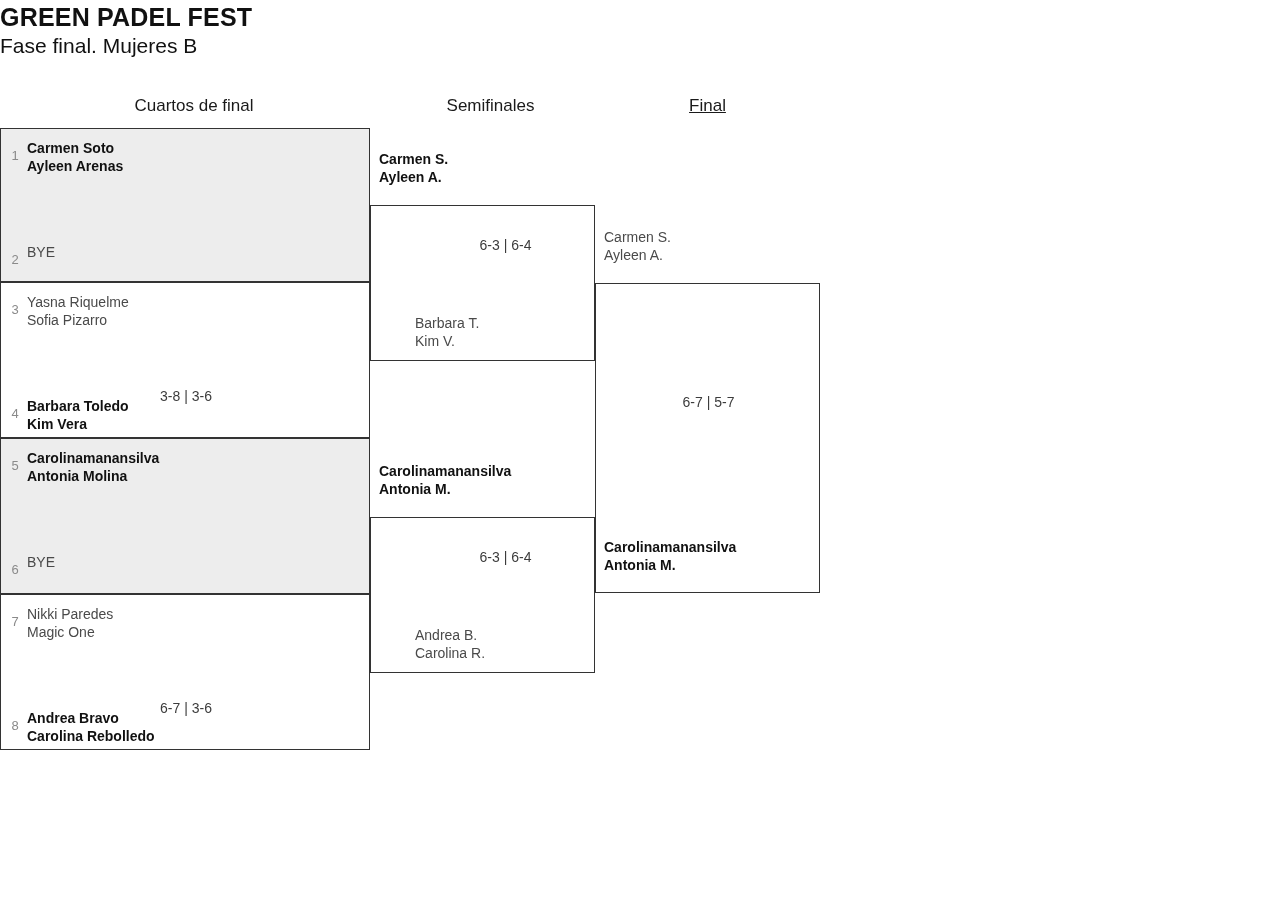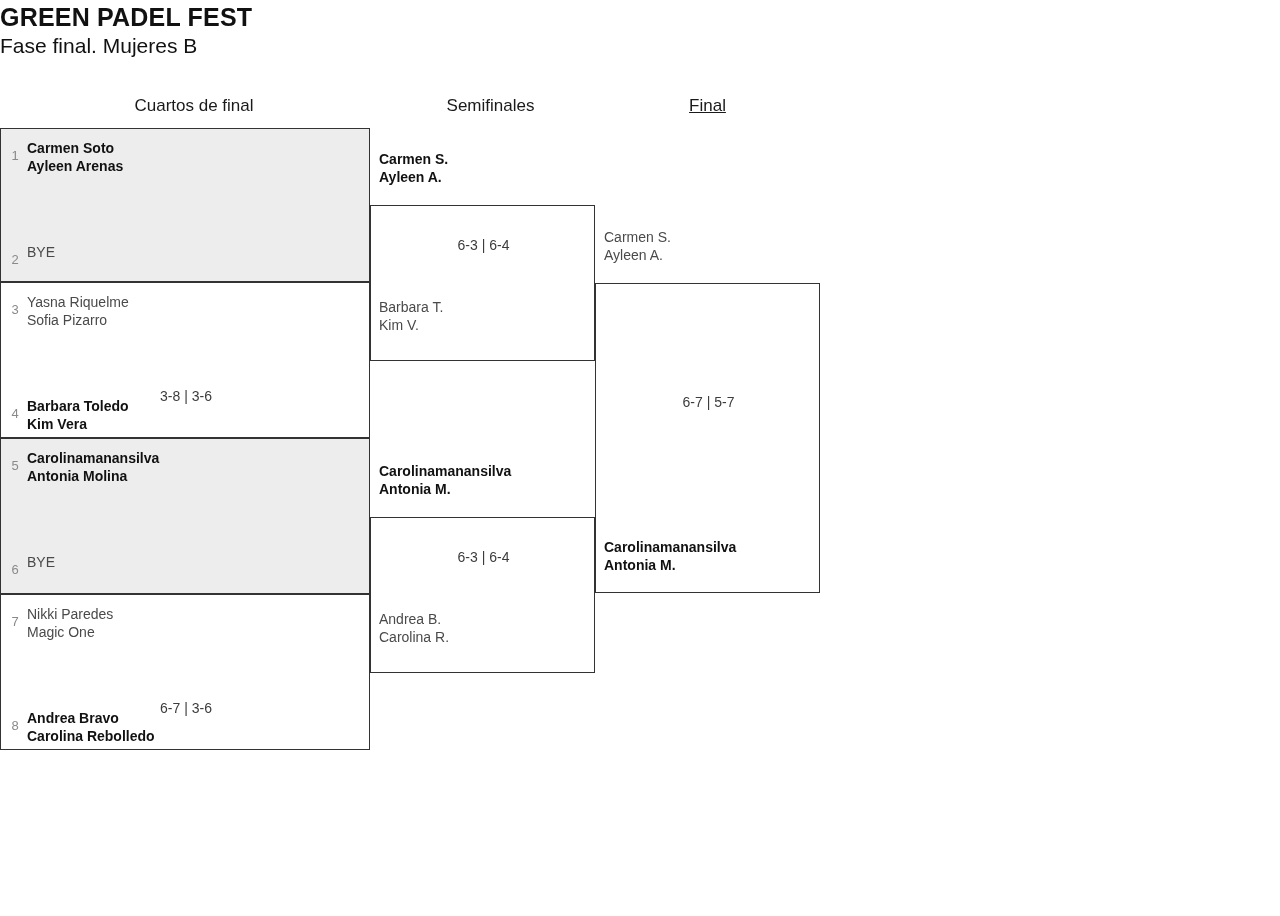--- a/index.html
+++ b/index.html
@@ -137,22 +137,22 @@
   .qf .seed-top    { top: 19px; }
   .qf .seed-bottom { top: 123px; }
   .qf .score       { left: 0; width: 370px; top: 105px; }
 
   
   .sf { left: 370px; width: 225px; }
   .sf-1 { top: 205px; height: 156px; }
   .sf-2 { top: 517px; height: 156px; }
   .sf .team { left: 8px; }
   .sf .team-top    { top: -56px; }
-  .sf .team-bottom { top: 92px; }
-  .sf .score       { left: 0; width: 225px; top: 31px; }
+  .sf .team-bottom { top: 108px; margin-left: 36px; }
+  .sf .score       { left: 0; width: 225px; top: 31px; padding-left: 22px; }
 
   
   .fi { left: 595px; width: 225px; }
   .fi-1 { top: 283px; height: 310px; }
   .fi .team { left: 8px; }
   .fi .team-top    { top: -56px; }
   .fi .team-bottom { top: 254px; }
   .fi .score       { left: 0; width: 225px; top: 110px; }
 </style>
 </head>

